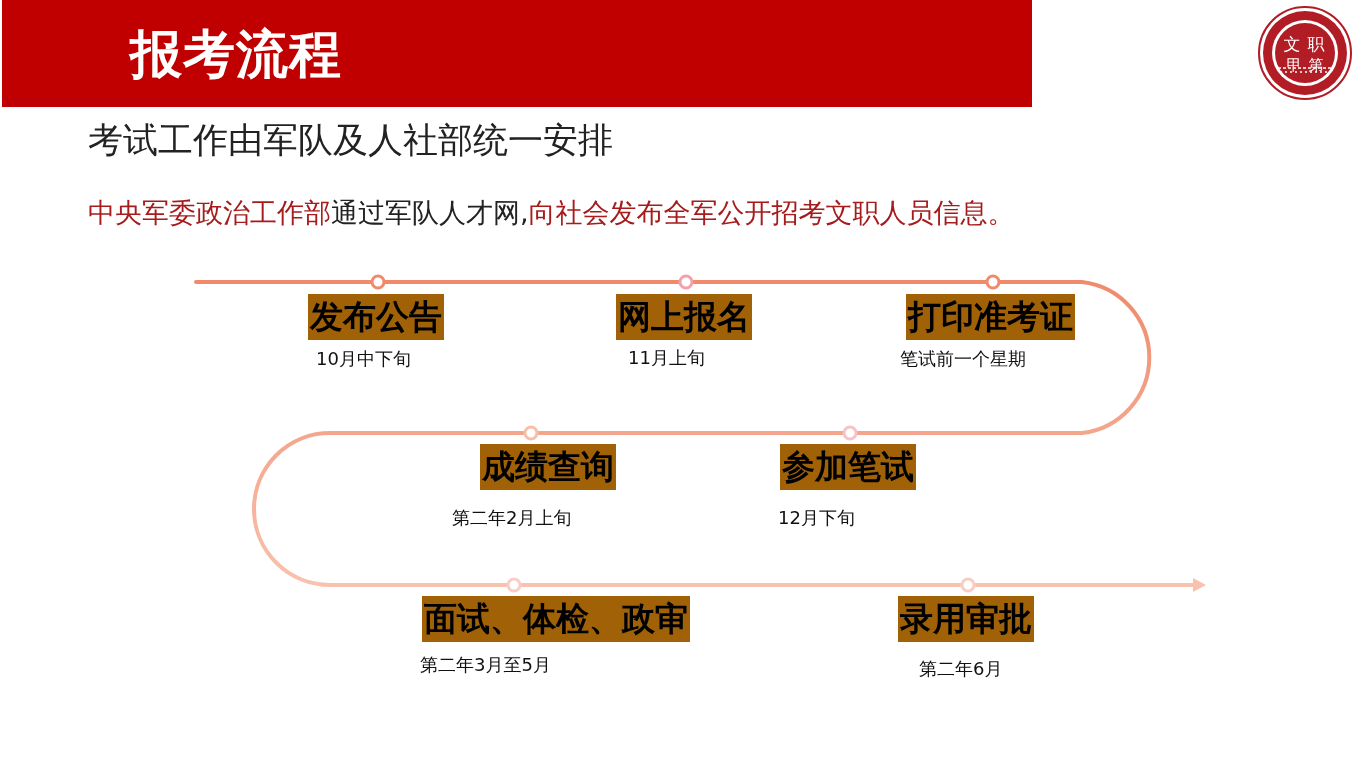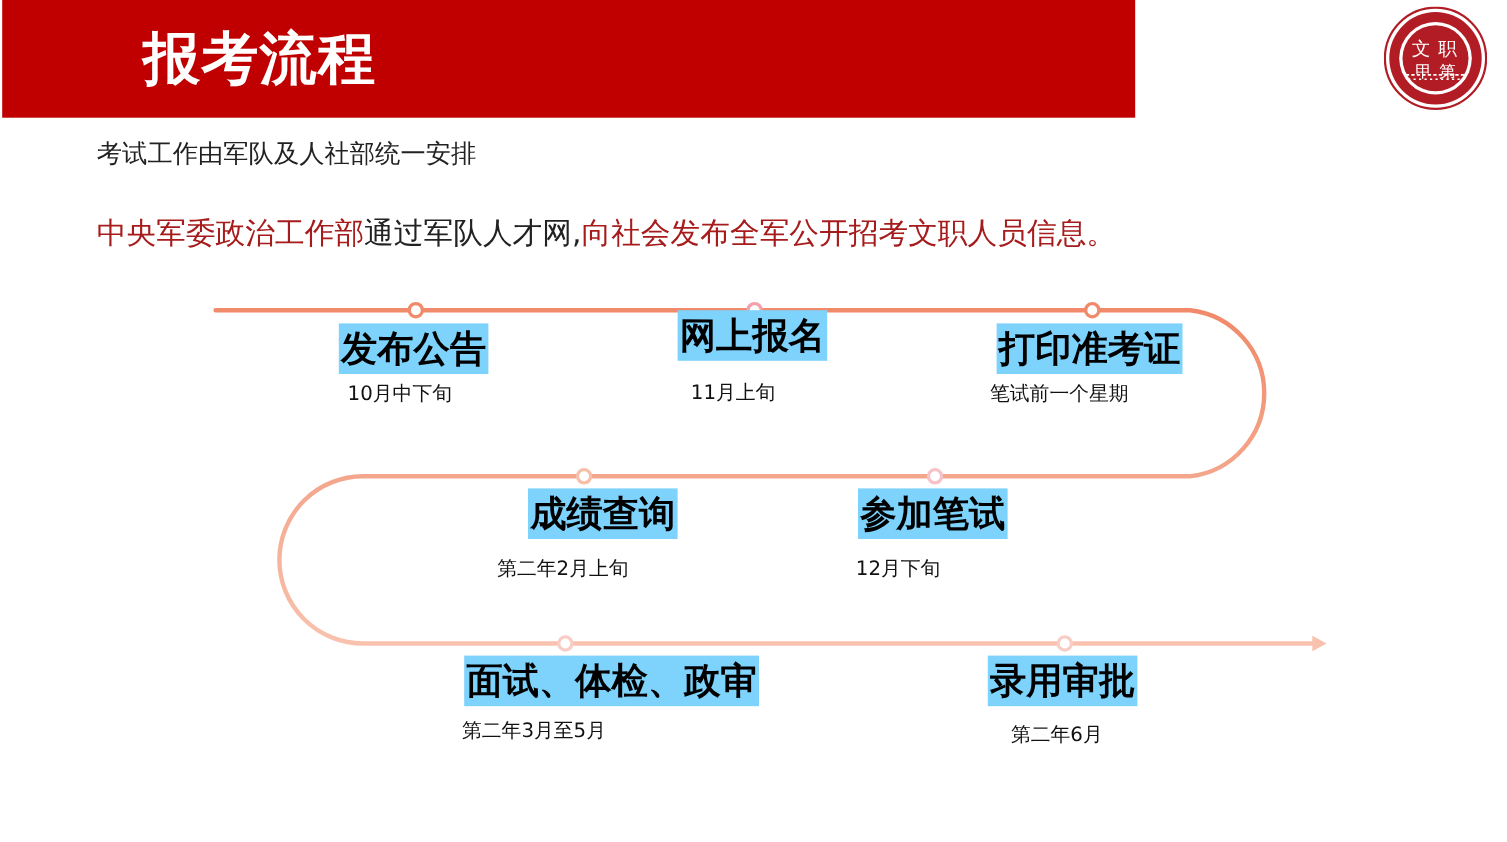--- a/index.html
+++ b/index.html
@@ -16,33 +16,33 @@
     position:absolute; left:84px; top:22px;
     font-size:52px; font-weight:bold; color:#ffffff; letter-spacing:1px;
     line-height:64px;
     margin-left:46px;
   }
   .logo {
     position:absolute; left:1258px; top:6px; width:94px; height:94px;
   }
   .line1 {
     position:absolute; left:88px; top:122px;
-    font-size:23px; color:#222222; line-height:36px;
+    font-size:35px; color:#222222; line-height:36px;
   }
   .line2 {
     position:absolute; left:88px; top:195px;
     font-size:27px; color:#222222; line-height:36px;
   }
   .red { color:#a61b1b; }
   .flow { position:absolute; left:0; top:0; width:1370px; height:765px; }
   .step {
     position:absolute; text-align:center;
   }
   .step-label {
-    display:inline-block; background:#7dd3fc; color:#000000;
+    display:inline-block; background:#a16207; color:#000000;
     font-weight:bold; font-size:33px; line-height:46px; padding:0 2px;
     letter-spacing:0px;
   }
   .step-date {
     position:absolute; font-size:18px; color:#111111; white-space:nowrap;
     line-height:22px;
   }
 </style>
 </head>
 <body>
@@ -86,21 +86,21 @@
     <circle cx="514" cy="585" r="6" stroke="#f8cdc6"></circle>
     <circle cx="968" cy="585" r="6" stroke="#f8cdc6"></circle>
   </g>
 </svg>
 
 <div class="step" style="left:308px; top:294px;">
   <span class="step-label">发布公告</span>
 </div>
 <div class="step-date" style="left:316px; top:348px;">10月中下旬</div>
 
-<div class="step" style="left:616px; top:282px;">
+<div class="step" style="left:616px; top:294px;">
   <span class="step-label">网上报名</span>
 </div>
 <div class="step-date" style="left:628px; top:347px;">11月上旬</div>
 
 <div class="step" style="left:906px; top:294px;">
   <span class="step-label">打印准考证</span>
 </div>
 <div class="step-date" style="left:900px; top:348px;">笔试前一个星期</div>
 
 <div class="step" style="left:780px; top:444px;">

